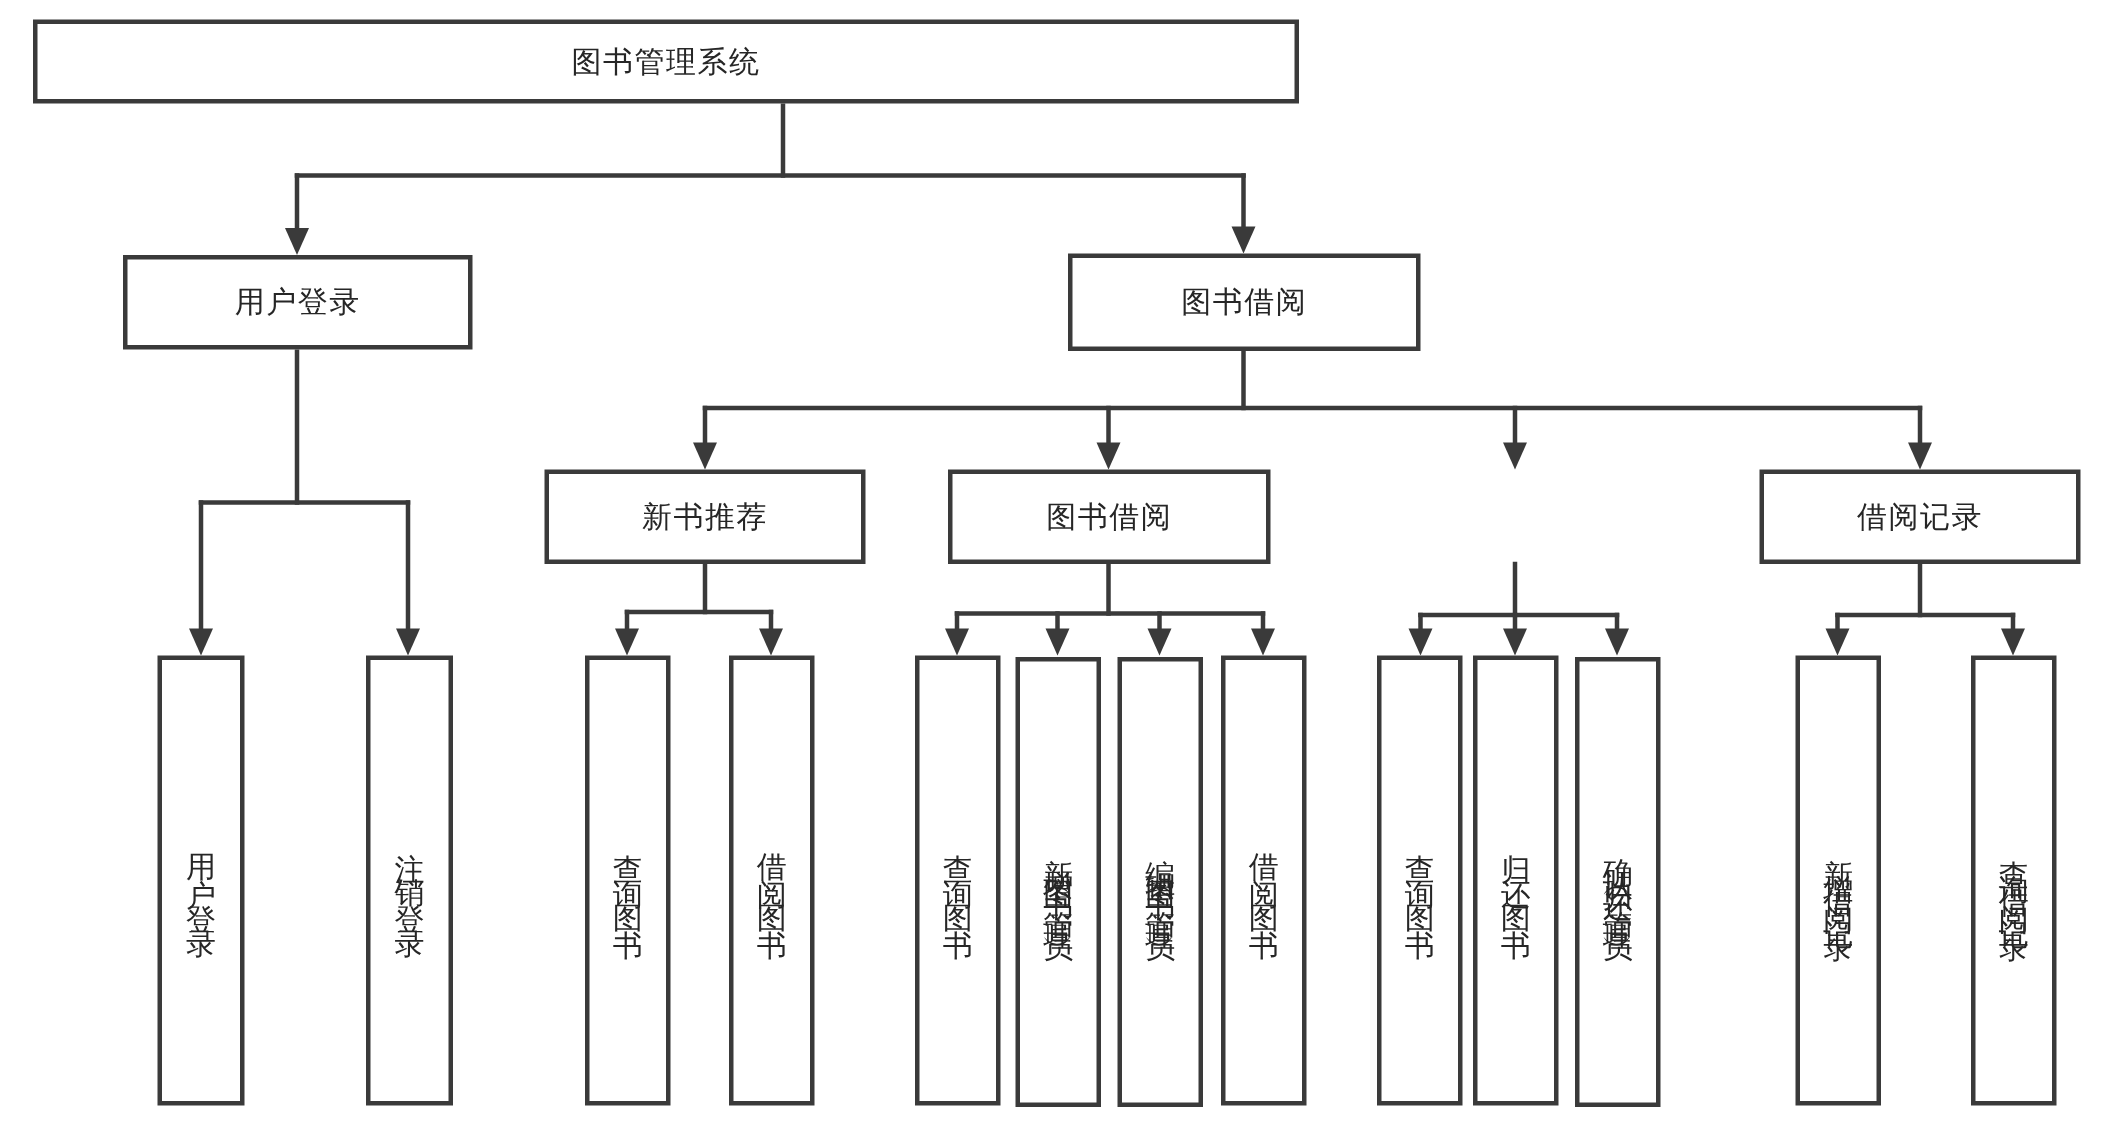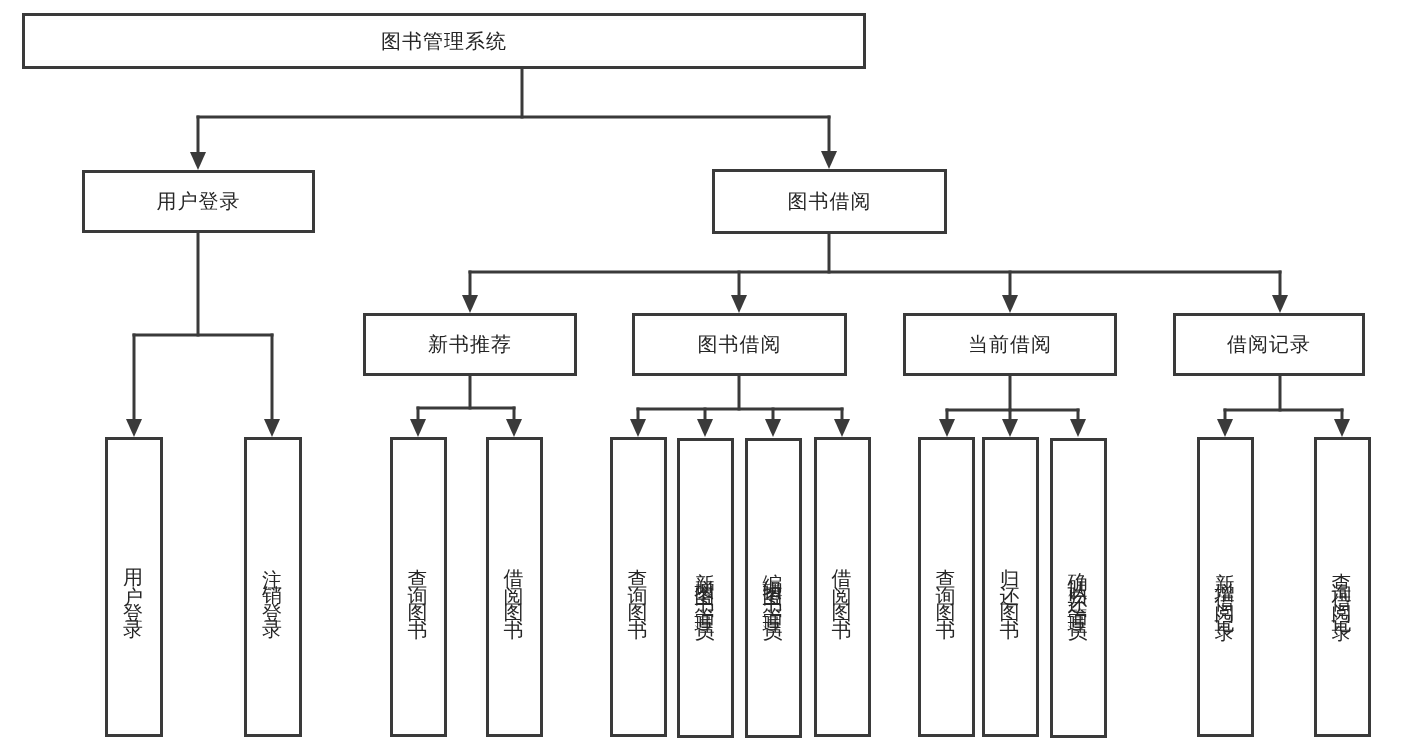--- a/index.html
+++ b/index.html
@@ -141,24 +141,21 @@
   <div class="node" style="left:712px;top:169px;width:235px;height:65px">
     <span class="lbl">图书借阅</span>
   </div>
 
   <div class="node" style="left:632px;top:313px;width:215px;height:63px">
     <span class="lbl">图书借阅</span>
   </div>
   <div class="node" style="left:363px;top:313px;width:214px;height:63px">
     <span class="lbl">新书推荐</span>
   </div>
-  <div class="node" style="left:903px;top:313px;width:214px;height:63px">
-    <span class="lbl">当前借阅</span>
-  </div>
-  <div class="node" style="left:1173px;top:313px;width:192px;height:63px">
+  <div class="node" style="left:1173px;top:313px;width:214px;height:63px">
     <span class="lbl">借阅记录</span>
   </div>
 
   <div class="node vert" style="left:105px;top:437px;width:58px;height:300px">
     <span class="lbl sp4">用户登录</span>
   </div>
   <div class="node vert" style="left:244px;top:437px;width:58px;height:300px">
     <span class="lbl sp4">注销登录</span>
   </div>
 

